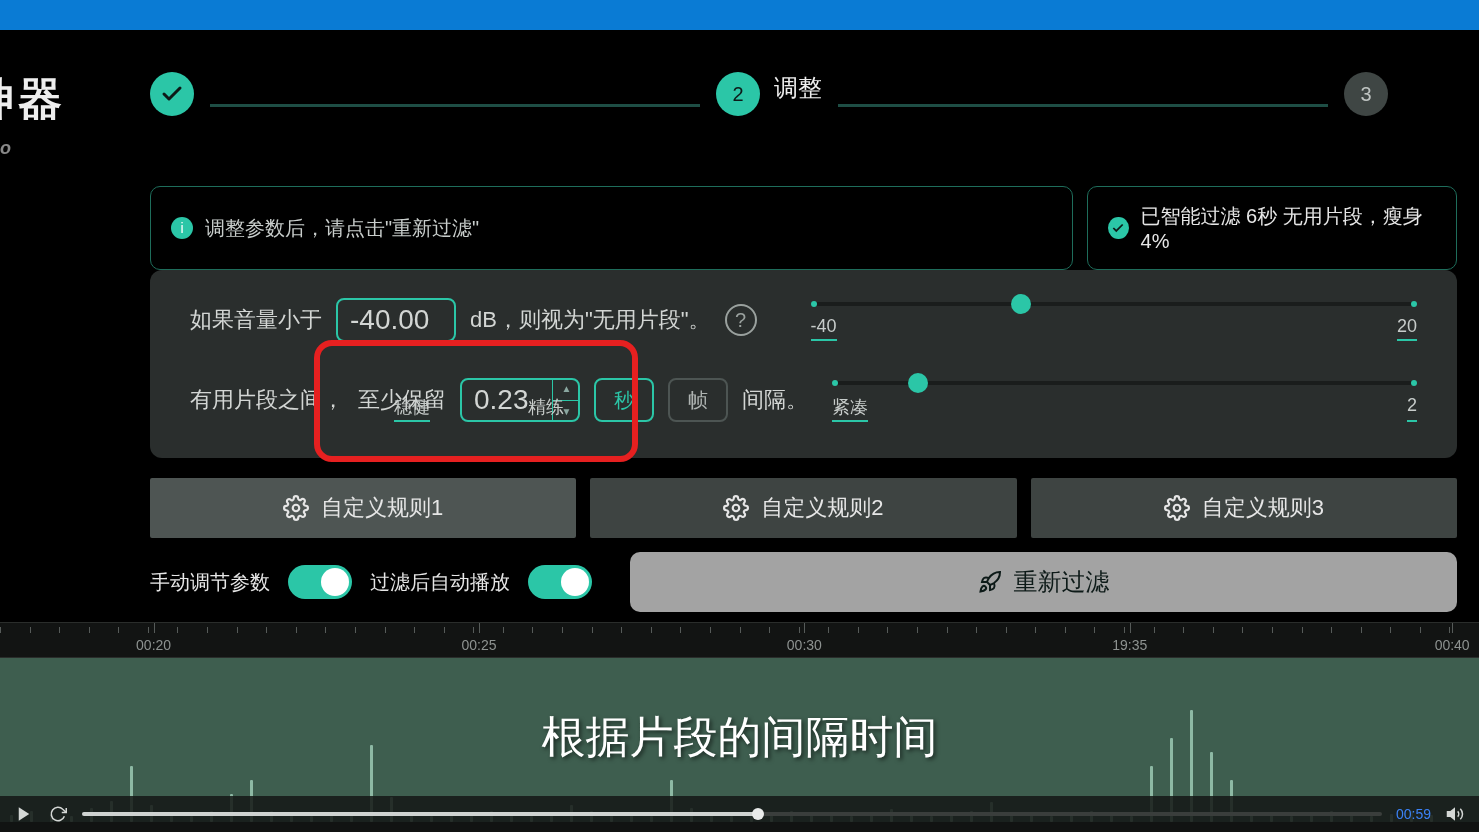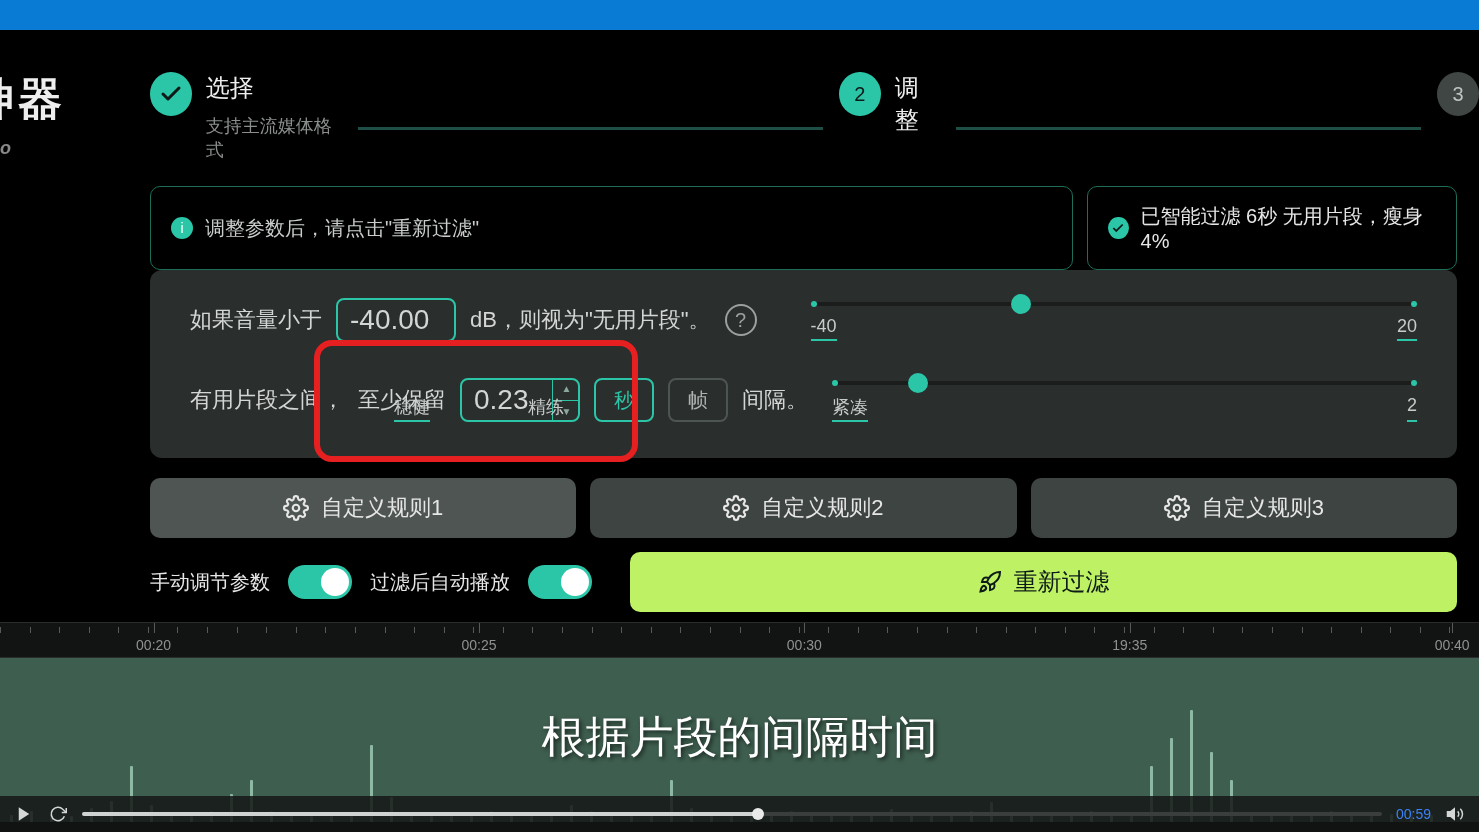--- a/index.html
+++ b/index.html
@@ -42,28 +42,28 @@
   .slider-labels { display: flex; justify-content: space-between; margin-top: 10px; font-size: 18px; color: #c7ccca; }
   .slider-labels .first { border-bottom: 2px solid #2bc6a7; padding-bottom: 2px; }
   .slider-labels .last { border-bottom: 2px solid #2bc6a7; padding-bottom: 2px; }
   .slider-labels span { display: inline-block; }
   .slider-ticks { display: flex; justify-content: space-between; margin-top: 10px; font-size: 18px; color: #c7ccca; }
   .slider-ticks span { border-bottom: 2px solid #2bc6a7; padding-bottom: 1px; }
   .unit-btn { height: 44px; padding: 0 18px; border: 2px solid #2bc6a7; border-radius: 8px; background: transparent; color: #2bc6a7; font-size: 20px; cursor: pointer; }
   .unit-btn.inactive { border-color: #4d5553; color: #aeb3b1; }
   .red-box { position: absolute; border: 6px solid #e62020; border-radius: 18px; top: 310px; left: 314px; width: 324px; height: 122px; pointer-events: none; z-index: 50; }
   .rules { position: absolute; top: 448px; left: 150px; right: 22px; display: flex; gap: 14px; }
-  .rule-btn { flex: 1; height: 60px; border-radius: 10px; background: #3e4442; color: #e6e6e6; font-size: 22px; display: flex; align-items: center; justify-content: center; gap: 12px; cursor: pointer; border: none; }
+  .rule-btn { flex: 1; height: 60px; border-radius: 2px; background: #3e4442; color: #e6e6e6; font-size: 22px; display: flex; align-items: center; justify-content: center; gap: 12px; cursor: pointer; border: none; }
   .rule-btn.active { background: #4e5553; }
   .rule-btn svg { width: 26px; height: 26px; }
   .bottom-row { position: absolute; top: 522px; left: 150px; right: 22px; display: flex; align-items: center; gap: 18px; }
   .toggle-label { font-size: 20px; color: #e6e6e6; }
   .toggle { width: 64px; height: 34px; border-radius: 17px; background: #2bc6a7; position: relative; cursor: pointer; }
   .toggle .knob { position: absolute; right: 3px; top: 3px; width: 28px; height: 28px; border-radius: 50%; background: #fff; }
-  .refilter-btn { flex: 1; height: 60px; border-radius: 10px; background: #bef264; color: #0d1a18; font-size: 24px; display: flex; align-items: center; justify-content: center; gap: 12px; cursor: pointer; border: none; margin-left: 20px; }
+  .refilter-btn { flex: 1; height: 60px; border-radius: 10px; background: #a3a3a3; color: #0d1a18; font-size: 24px; display: flex; align-items: center; justify-content: center; gap: 12px; cursor: pointer; border: none; margin-left: 20px; }
   .refilter-btn svg { width: 24px; height: 24px; }
   .timeline-ruler { position: absolute; top: 592px; left: 0; right: 0; height: 36px; background: #121413; border-top: 1px solid #2a2d2b; border-bottom: 1px solid #2a2d2b; }
   .timeline-ruler .tick { position: absolute; bottom: 4px; font-size: 14px; color: #8d9290; }
   .timeline-ruler .tick::before { content: ""; position: absolute; top: -14px; left: 50%; width: 1px; height: 10px; background: #565b59; }
   .waveform { position: absolute; top: 628px; left: 0; right: 0; height: 164px; background: #3e5e4f; overflow: hidden; }
   .wave-bar { position: absolute; bottom: 0; width: 3px; background: #8db9a4; border-radius: 1px; }
   .subtitle { position: absolute; top: 678px; left: 0; right: 0; text-align: center; font-size: 44px; color: #fff; text-shadow: 2px 2px 4px rgba(0,0,0,0.6); z-index: 10; }
   .player { position: absolute; bottom: 0; left: 0; right: 0; height: 36px; background: rgba(20,22,21,0.85); display: flex; align-items: center; gap: 14px; padding: 0 14px; z-index: 20; }
   .player .pbtn { width: 20px; height: 20px; color: #d4d7d5; cursor: pointer; display: flex; align-items: center; justify-content: center; }
   .player .pbtn svg { width: 18px; height: 18px; }
@@ -80,24 +80,20 @@
 
   <div class="logo">神器</div>
   <div class="logo-sub">eo</div>
 
   <div class="steps">
     <div class="step">
       <div class="step-badge">
         <svg viewBox="0 0 24 24" fill="none" stroke="#0d1a18" stroke-width="3" stroke-linecap="round" stroke-linejoin="round">
             <polyline points="20 6 9 17 4 12"></polyline>
           </svg>
-      </div>
-      <div class="step-text">
-        <div class="step-title">选择</div>
-        <div class="step-sub">支持主流媒体格式</div>
       </div>
     </div>
     <div class="step-line w1"></div>
     <div class="step">
       <div class="step-badge">2</div>
       <div class="step-text">
         <div class="step-title">调整</div>
       </div>
     </div>
     <div class="step-line w2"></div>

